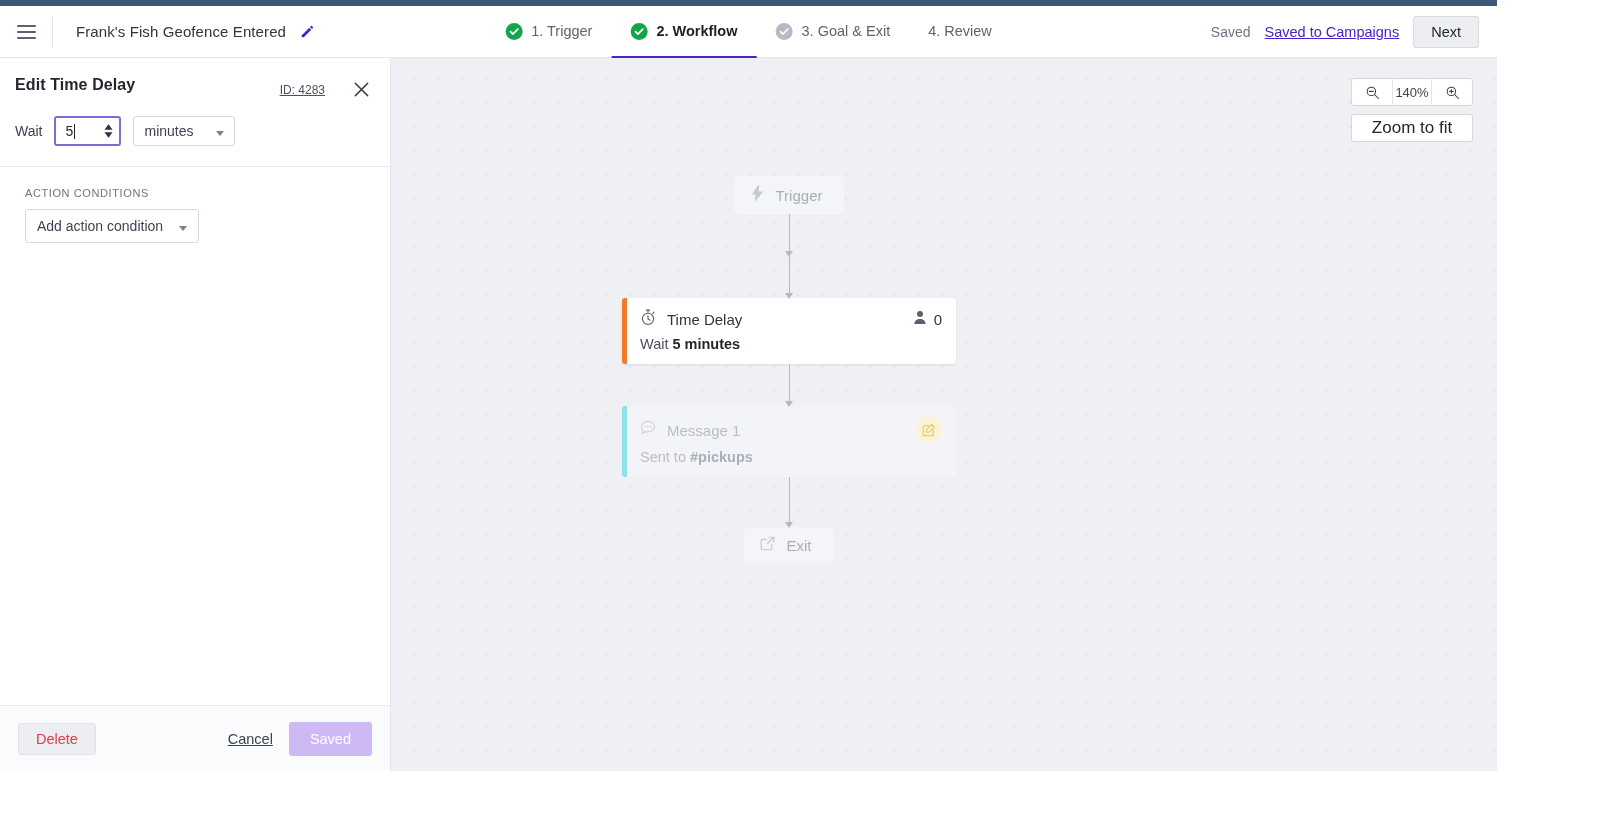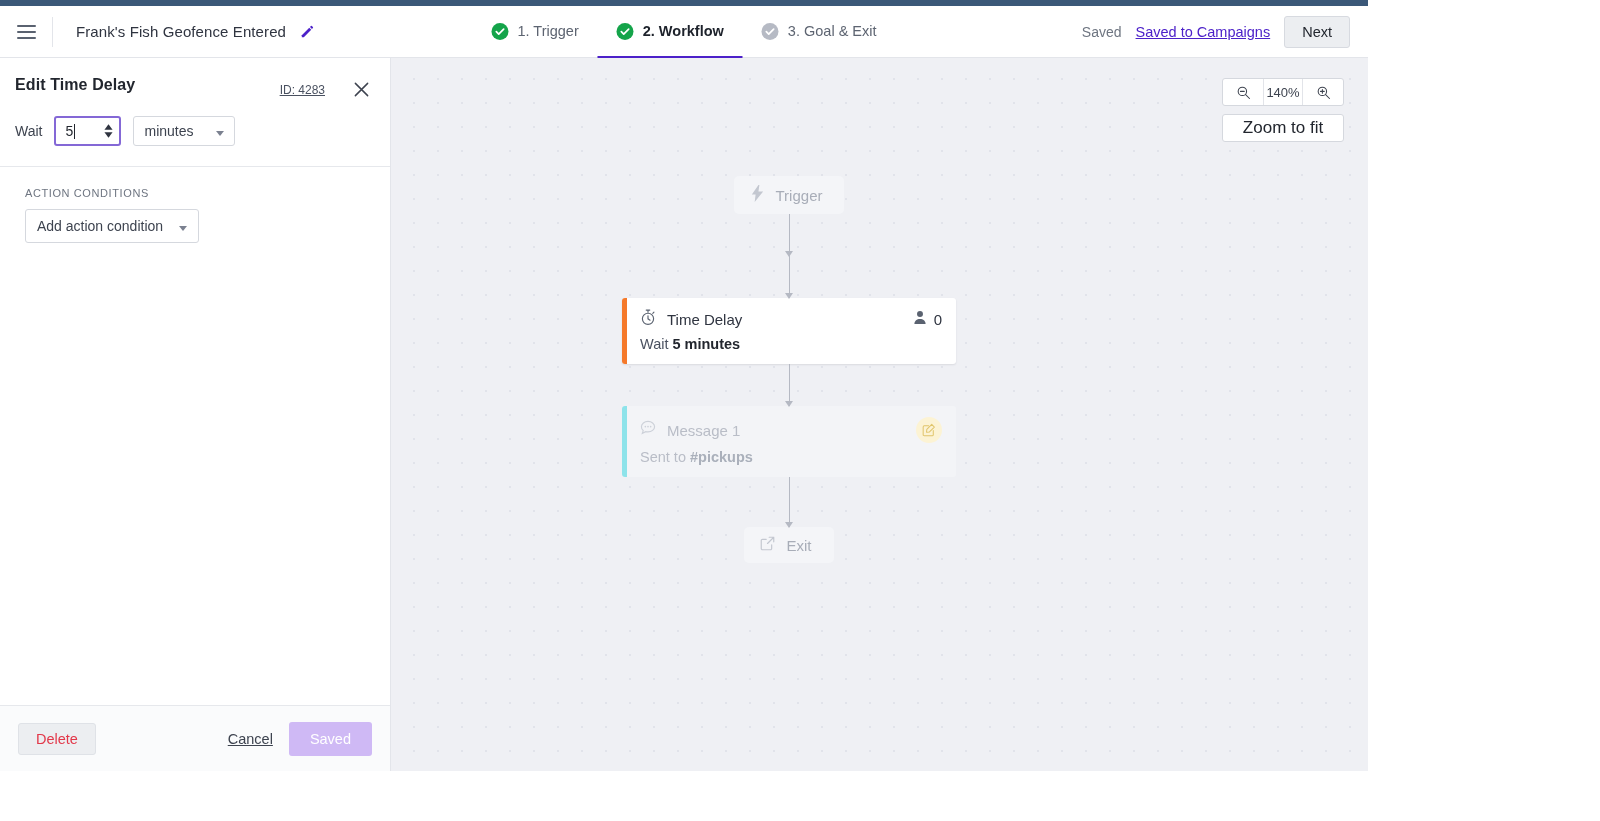--- a/index.html
+++ b/index.html
@@ -2,21 +2,21 @@
 <html><head>
 <meta charset="utf-8">
 <style>
   * { box-sizing: border-box; margin: 0; padding: 0; }
   html, body {
     width: 1600px; height: 821px;
     background: #ffffff;
     font-family: "Liberation Sans", sans-serif;
     overflow: hidden;
   }
-  .page { position: relative; width: 1368px; height: 821px; background:#fff; }
+  .page { position: relative; width: 1497px; height: 821px; background:#fff; }
 
   
   .topstrip { height: 6px; background: #3b5878; width: 100%; }
 
   
   .header {
     position: relative;
     height: 52px;
     background: #ffffff;
     border-bottom: 1px solid #e3e5ea;
@@ -238,20 +238,23 @@
 
       <div class="tab">
         <span class="check grey">
           <svg width="11" height="11" viewBox="0 0 12 12">
               <path d="M2 6.2l2.6 2.6L10 3.4" stroke="#fff" stroke-width="1.9" fill="none" stroke-linecap="round" stroke-linejoin="round"></path>
             </svg>
         </span>
         <span>3. Goal &amp; Exit</span>
       </div>
 
+      <div class="tab">
+        <span>4. Review</span>
+      </div>
     </div>
 
     <div class="header-right">
       <span class="saved-text">Saved</span>
       <a class="back-link">Saved to Campaigns</a>
       <button class="next-btn">Next</button>
     </div>
   </div>
 
   <div class="body">

